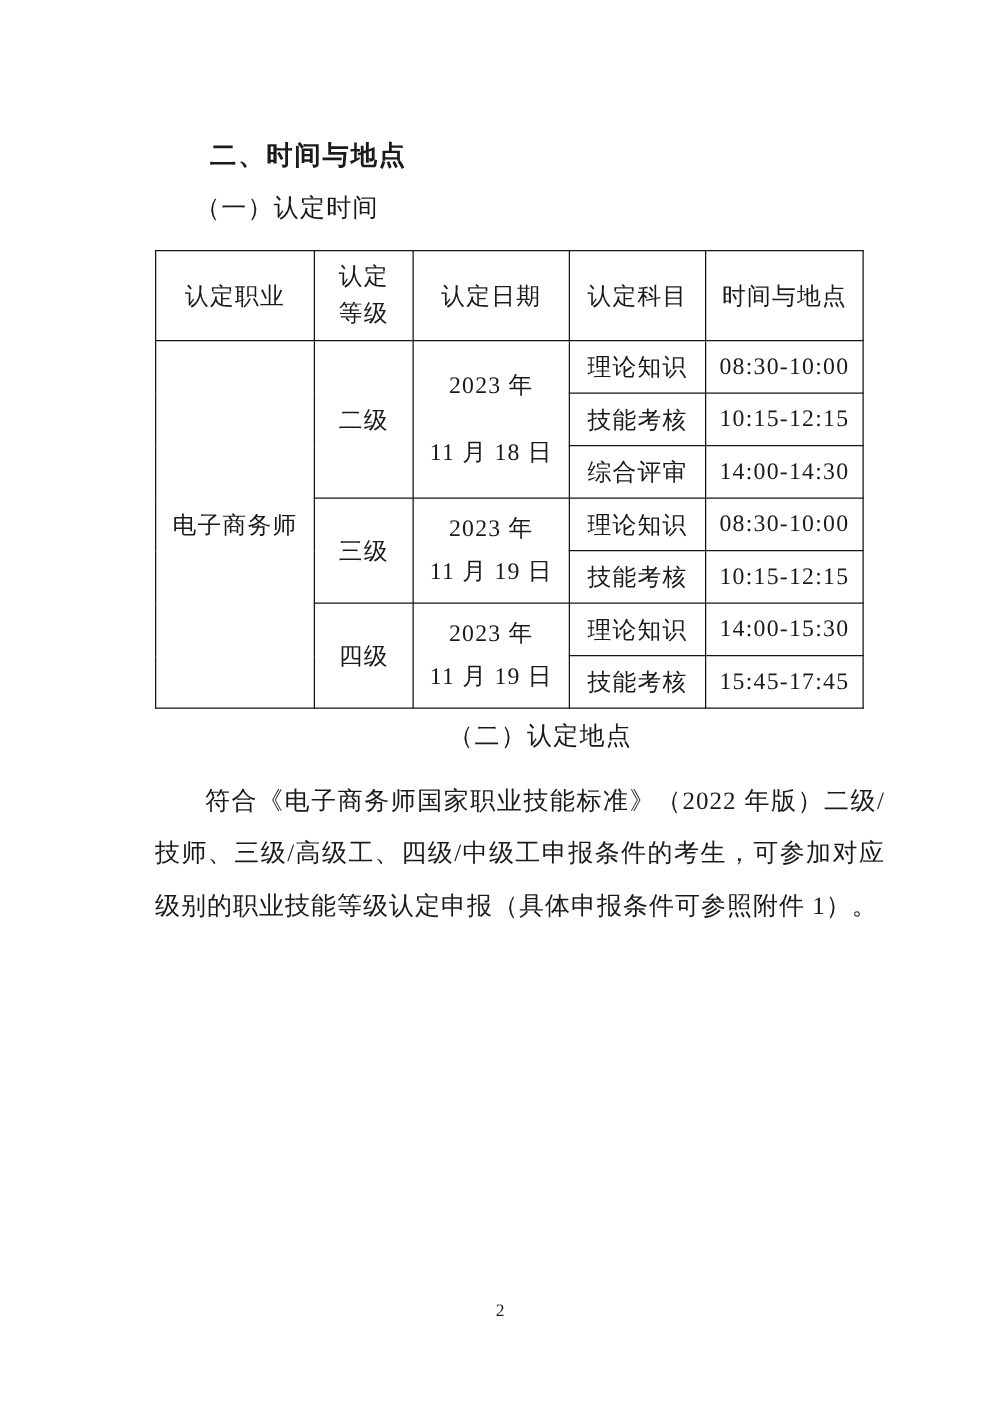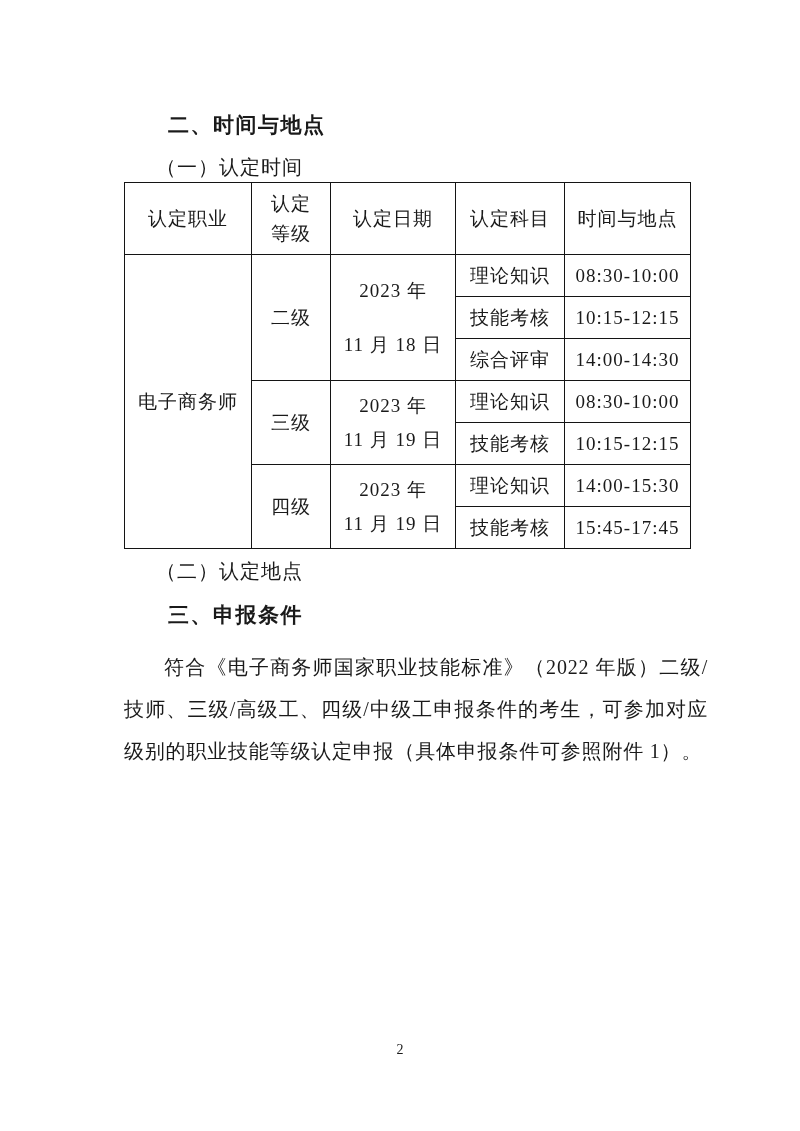--- a/index.html
+++ b/index.html
@@ -30,30 +30,30 @@
     line-height: 26px;
   }
   .sec-heading.second { margin-top: 18px; }
   .sub-heading {
     margin-top: 16px;
     font-size: 20px;
     letter-spacing: 1px;
     padding-left: 32px;
     line-height: 26px;
   }
-  .sub-heading.place { margin-top: 9px; }
+  .sub-heading.place { margin-top: 9px; text-align: center; }
   .address {
     margin-top: 11px;
     font-size: 20px;
     letter-spacing: 0.8px;
     padding-left: 46px;
     line-height: 26px;
   }
   table.schedule {
-    margin-top: 2px;
+    margin-top: 20px;
     border-collapse: collapse;
     table-layout: fixed;
     width: 566px;
   }
   table.schedule td, table.schedule th {
     border: 1.5px solid #141414;
     text-align: center;
     vertical-align: middle;
     font-weight: normal;
     font-size: 19px;
@@ -160,20 +160,19 @@
       <tr class="row">
         <td>技能考核</td>
         <td class="t-time">15:45-17:45</td>
       </tr>
     </tbody>
       </table>
 
     <div class="sub-heading place">（二）认定地点</div>
 
 
-    <div class="sec-heading second">三、申报条件</div>
 
     <div class="para">符合《电子商务师国家职业技能标准》（2022 年版）二级/技师、三级/高级工、四级/中级工申报条件的考生，可参加对应级别的职业技能等级认定申报（具体申报条件可参照附件 1）。</div>
 
   </div>
 
   <div class="page-number">2</div>
 </div>
 
 </body></html>

